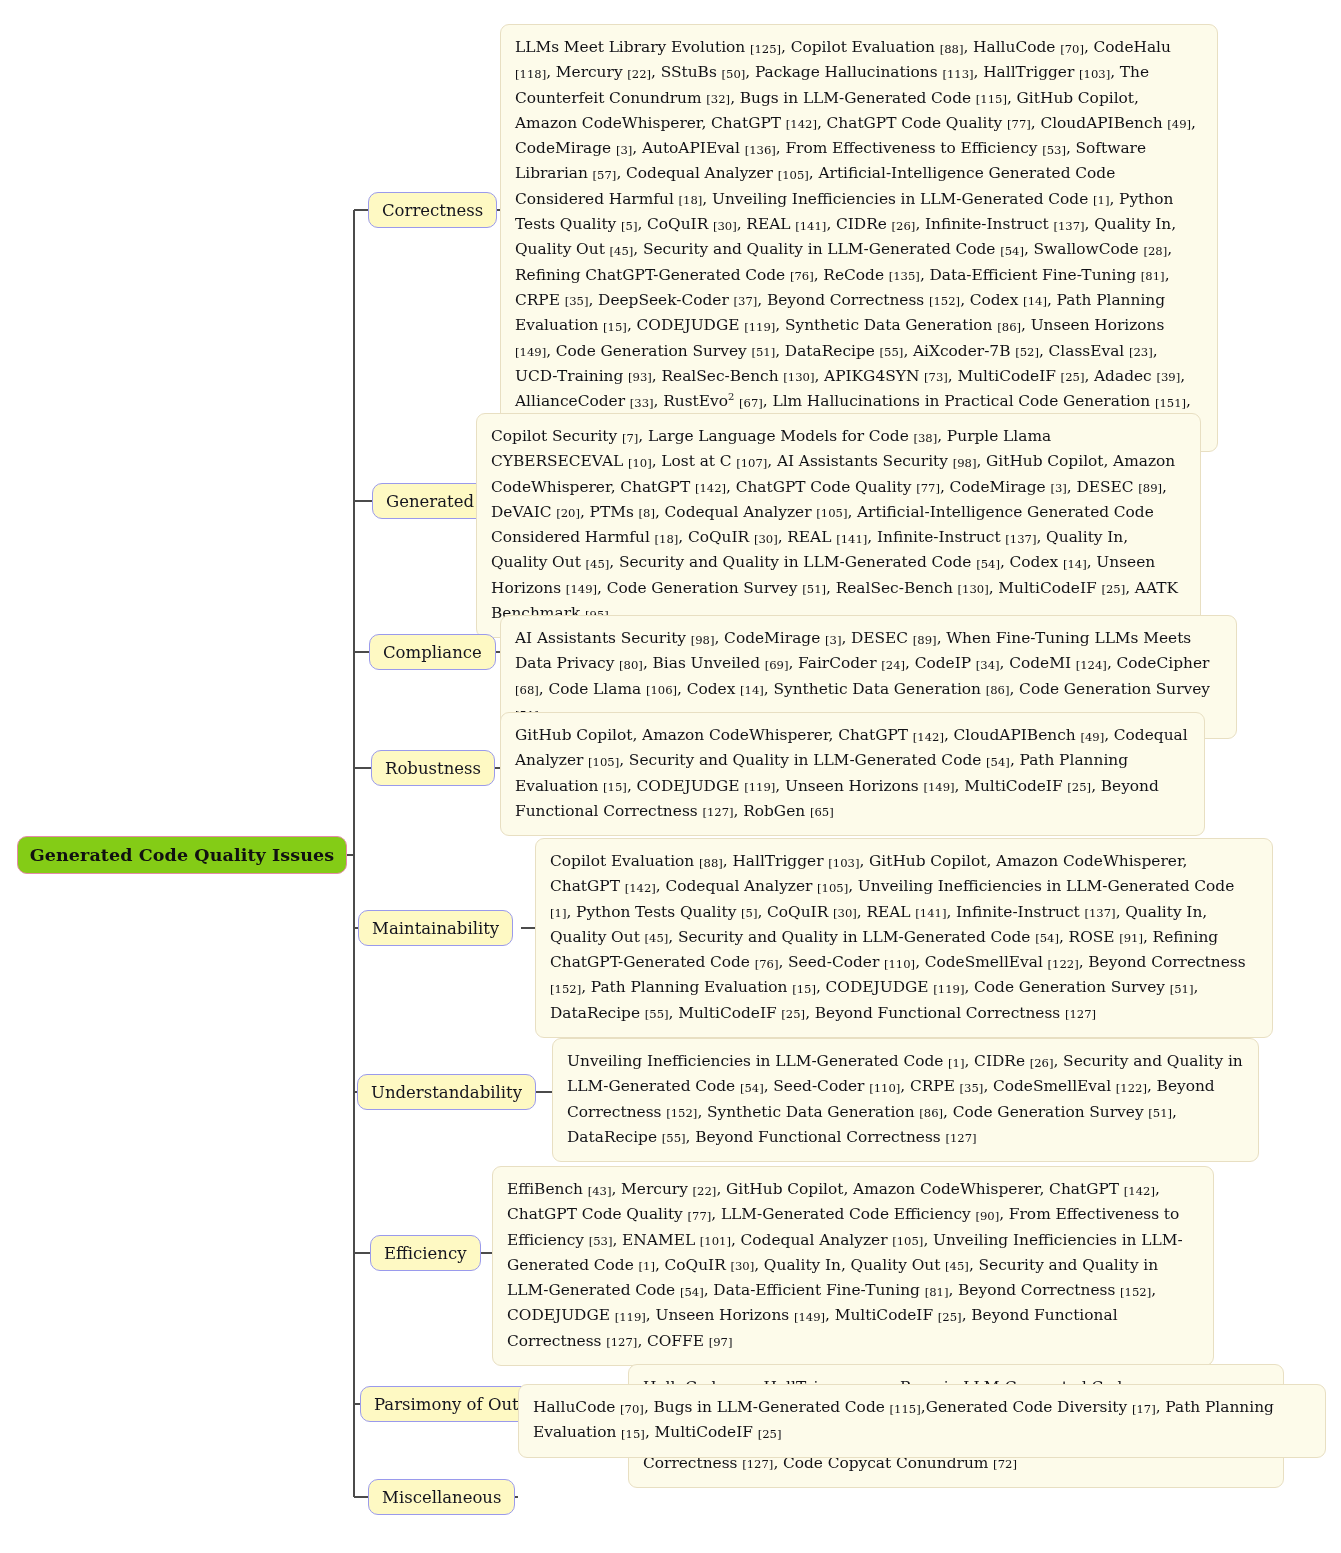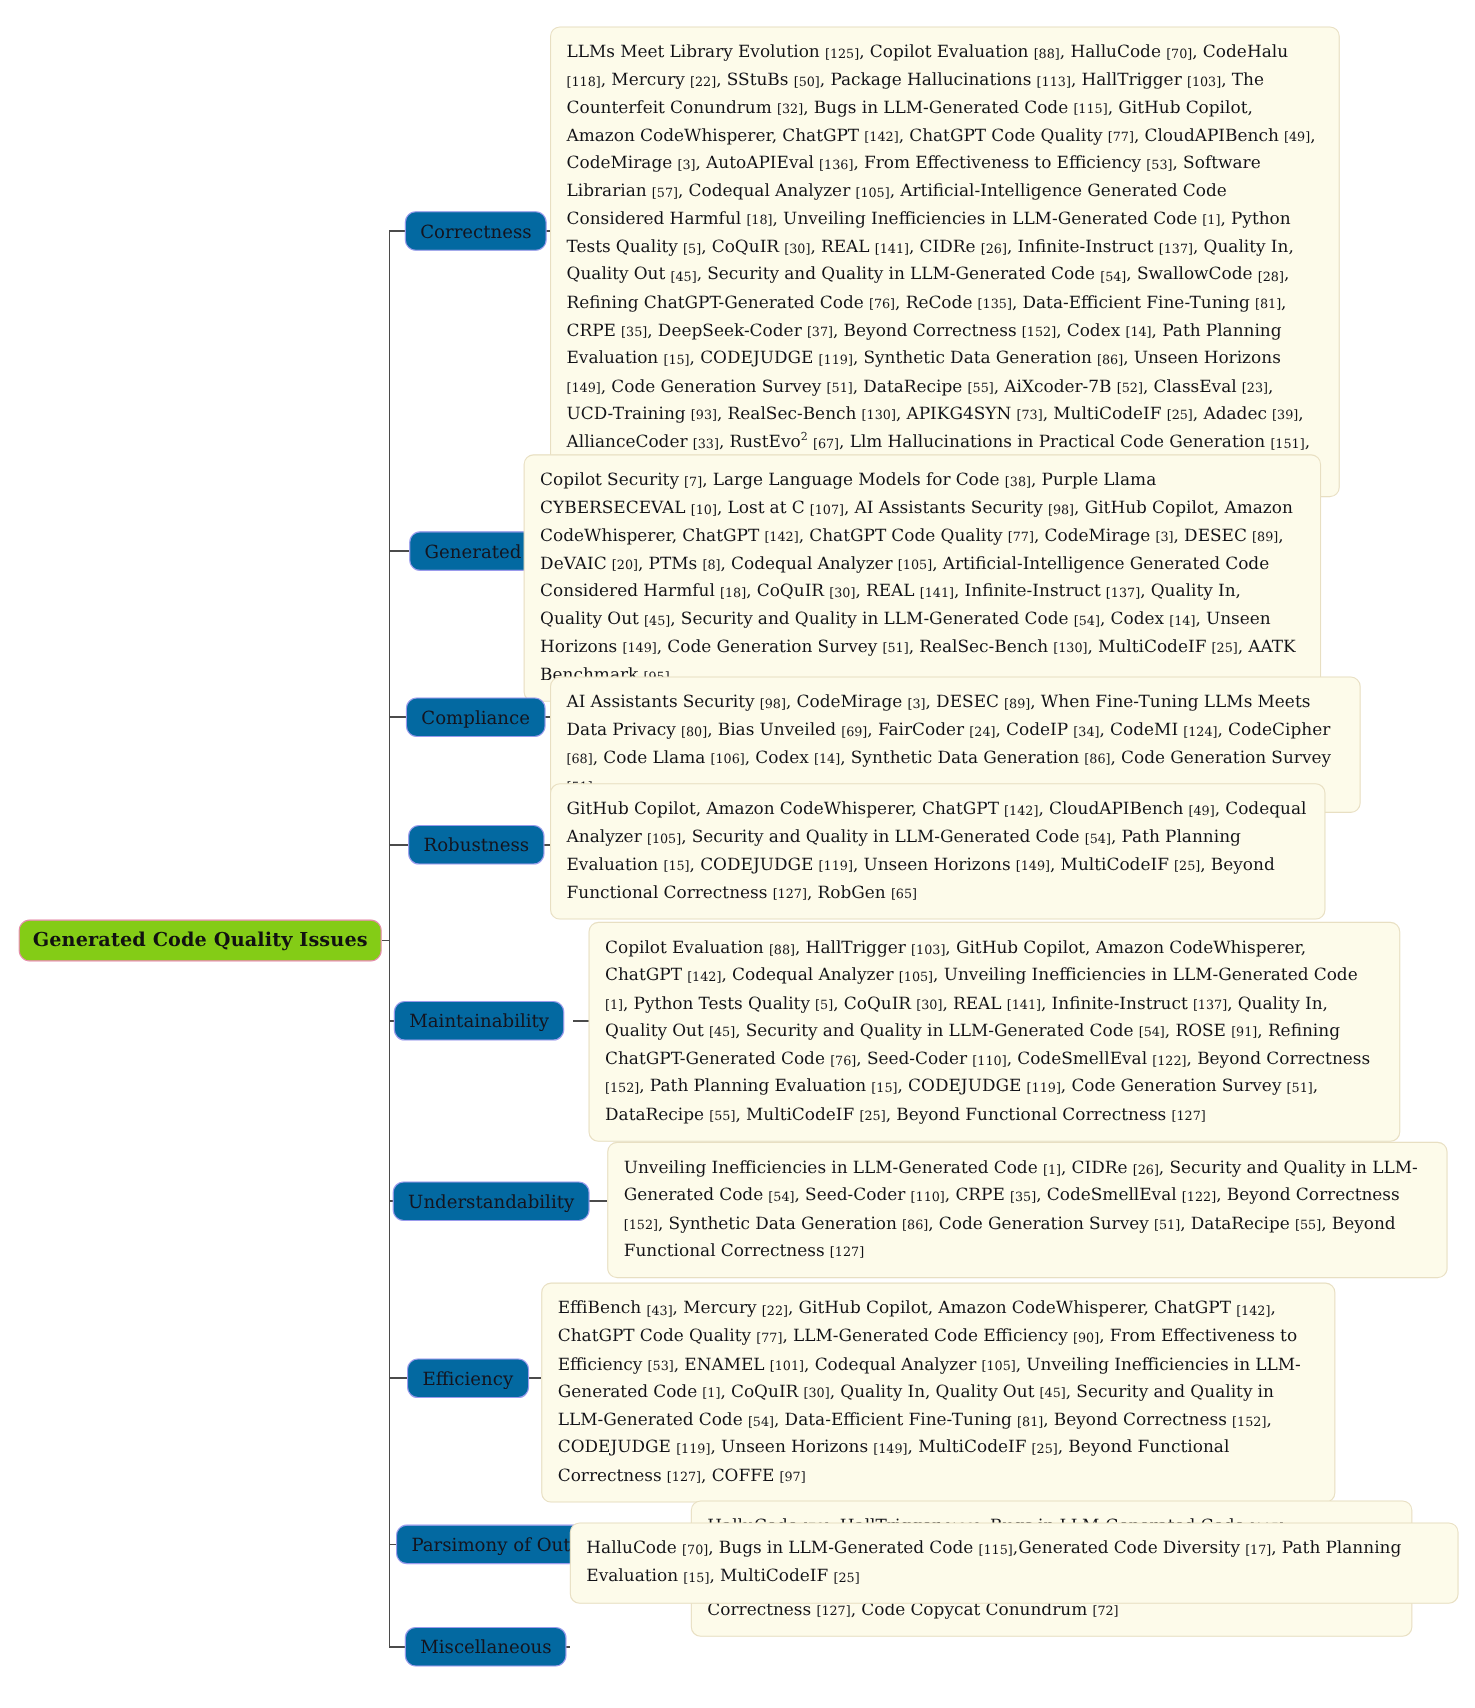--- a/index.html
+++ b/index.html
@@ -51,21 +51,21 @@
     color: #111111;
     letter-spacing: .1px;
   }
 
   
   .cat-node {
     position: absolute;
     box-sizing: border-box;
     border: 1.6px solid #9a9aec;
     border-radius: 10px;
-    background: #0369a1;
+    background: #fef9c3;
     display: flex;
     align-items: center;
     justify-content: center;
     font-family: "DejaVu Serif", "Liberation Serif", serif;
     font-size: 16.5px;
     color: #14141e;
     height: 36px;
     padding: 0 13px;
     white-space: nowrap;
   }
@@ -166,21 +166,21 @@
   <div class="cat-node" style="left:358px; top:910px;">
     <span>Maintainability</span>
   </div>
   <div class="leaf-box" style="left:535px; top:838px; width:738px;">
     <span>Copilot Evaluation <span class="ref">[88]</span>, HallTrigger <span class="ref">[103]</span>, GitHub Copilot, Amazon CodeWhisperer, ChatGPT <span class="ref">[142]</span>, Codequal Analyzer <span class="ref">[105]</span>, Unveiling Inefficiencies in LLM-Generated Code <span class="ref">[1]</span>, Python Tests Quality <span class="ref">[5]</span>, CoQuIR <span class="ref">[30]</span>, REAL <span class="ref">[141]</span>, Infinite-Instruct <span class="ref">[137]</span>, Quality In, Quality Out <span class="ref">[45]</span>, Security and Quality in LLM-Generated Code <span class="ref">[54]</span>, ROSE <span class="ref">[91]</span>, Refining ChatGPT-Generated Code <span class="ref">[76]</span>, Seed-Coder <span class="ref">[110]</span>, CodeSmellEval <span class="ref">[122]</span>, Beyond Correctness <span class="ref">[152]</span>, Path Planning Evaluation <span class="ref">[15]</span>, CODEJUDGE <span class="ref">[119]</span>, Code Generation Survey <span class="ref">[51]</span>, DataRecipe <span class="ref">[55]</span>, MultiCodeIF <span class="ref">[25]</span>, Beyond Functional Correctness <span class="ref">[127]</span></span>
   </div>
 
   <div class="cat-node" style="left:357px; top:1074px;">
     <span>Understandability</span>
   </div>
-  <div class="leaf-box" style="left:552px; top:1038px; width:764px;">
+  <div class="leaf-box" style="left:552px; top:1038px; width:707px;">
     <span>Unveiling Inefficiencies in LLM-Generated Code <span class="ref">[1]</span>, CIDRe <span class="ref">[26]</span>, Security and Quality in LLM-Generated Code <span class="ref">[54]</span>, Seed-Coder <span class="ref">[110]</span>, CRPE <span class="ref">[35]</span>, CodeSmellEval <span class="ref">[122]</span>, Beyond Correctness <span class="ref">[152]</span>, Synthetic Data Generation <span class="ref">[86]</span>, Code Generation Survey <span class="ref">[51]</span>, DataRecipe <span class="ref">[55]</span>, Beyond Functional Correctness <span class="ref">[127]</span></span>
   </div>
 
   <div class="cat-node" style="left:370px; top:1235px;">
     <span>Efficiency</span>
   </div>
   <div class="leaf-box" style="left:492px; top:1166px; width:722px;">
     <span>EffiBench <span class="ref">[43]</span>, Mercury <span class="ref">[22]</span>, GitHub Copilot, Amazon CodeWhisperer, ChatGPT <span class="ref">[142]</span>, ChatGPT Code Quality <span class="ref">[77]</span>, LLM-Generated Code Efficiency <span class="ref">[90]</span>, From Effectiveness to Efficiency <span class="ref">[53]</span>, ENAMEL <span class="ref">[101]</span>, Codequal Analyzer <span class="ref">[105]</span>, Unveiling Inefficiencies in LLM-Generated Code <span class="ref">[1]</span>, CoQuIR <span class="ref">[30]</span>, Quality In, Quality Out <span class="ref">[45]</span>, Security and Quality in LLM-Generated Code <span class="ref">[54]</span>, Data-Efficient Fine-Tuning <span class="ref">[81]</span>, Beyond Correctness <span class="ref">[152]</span>, CODEJUDGE <span class="ref">[119]</span>, Unseen Horizons <span class="ref">[149]</span>, MultiCodeIF <span class="ref">[25]</span>, Beyond Functional Correctness <span class="ref">[127]</span>, COFFE <span class="ref">[97]</span></span>
   </div>
 

